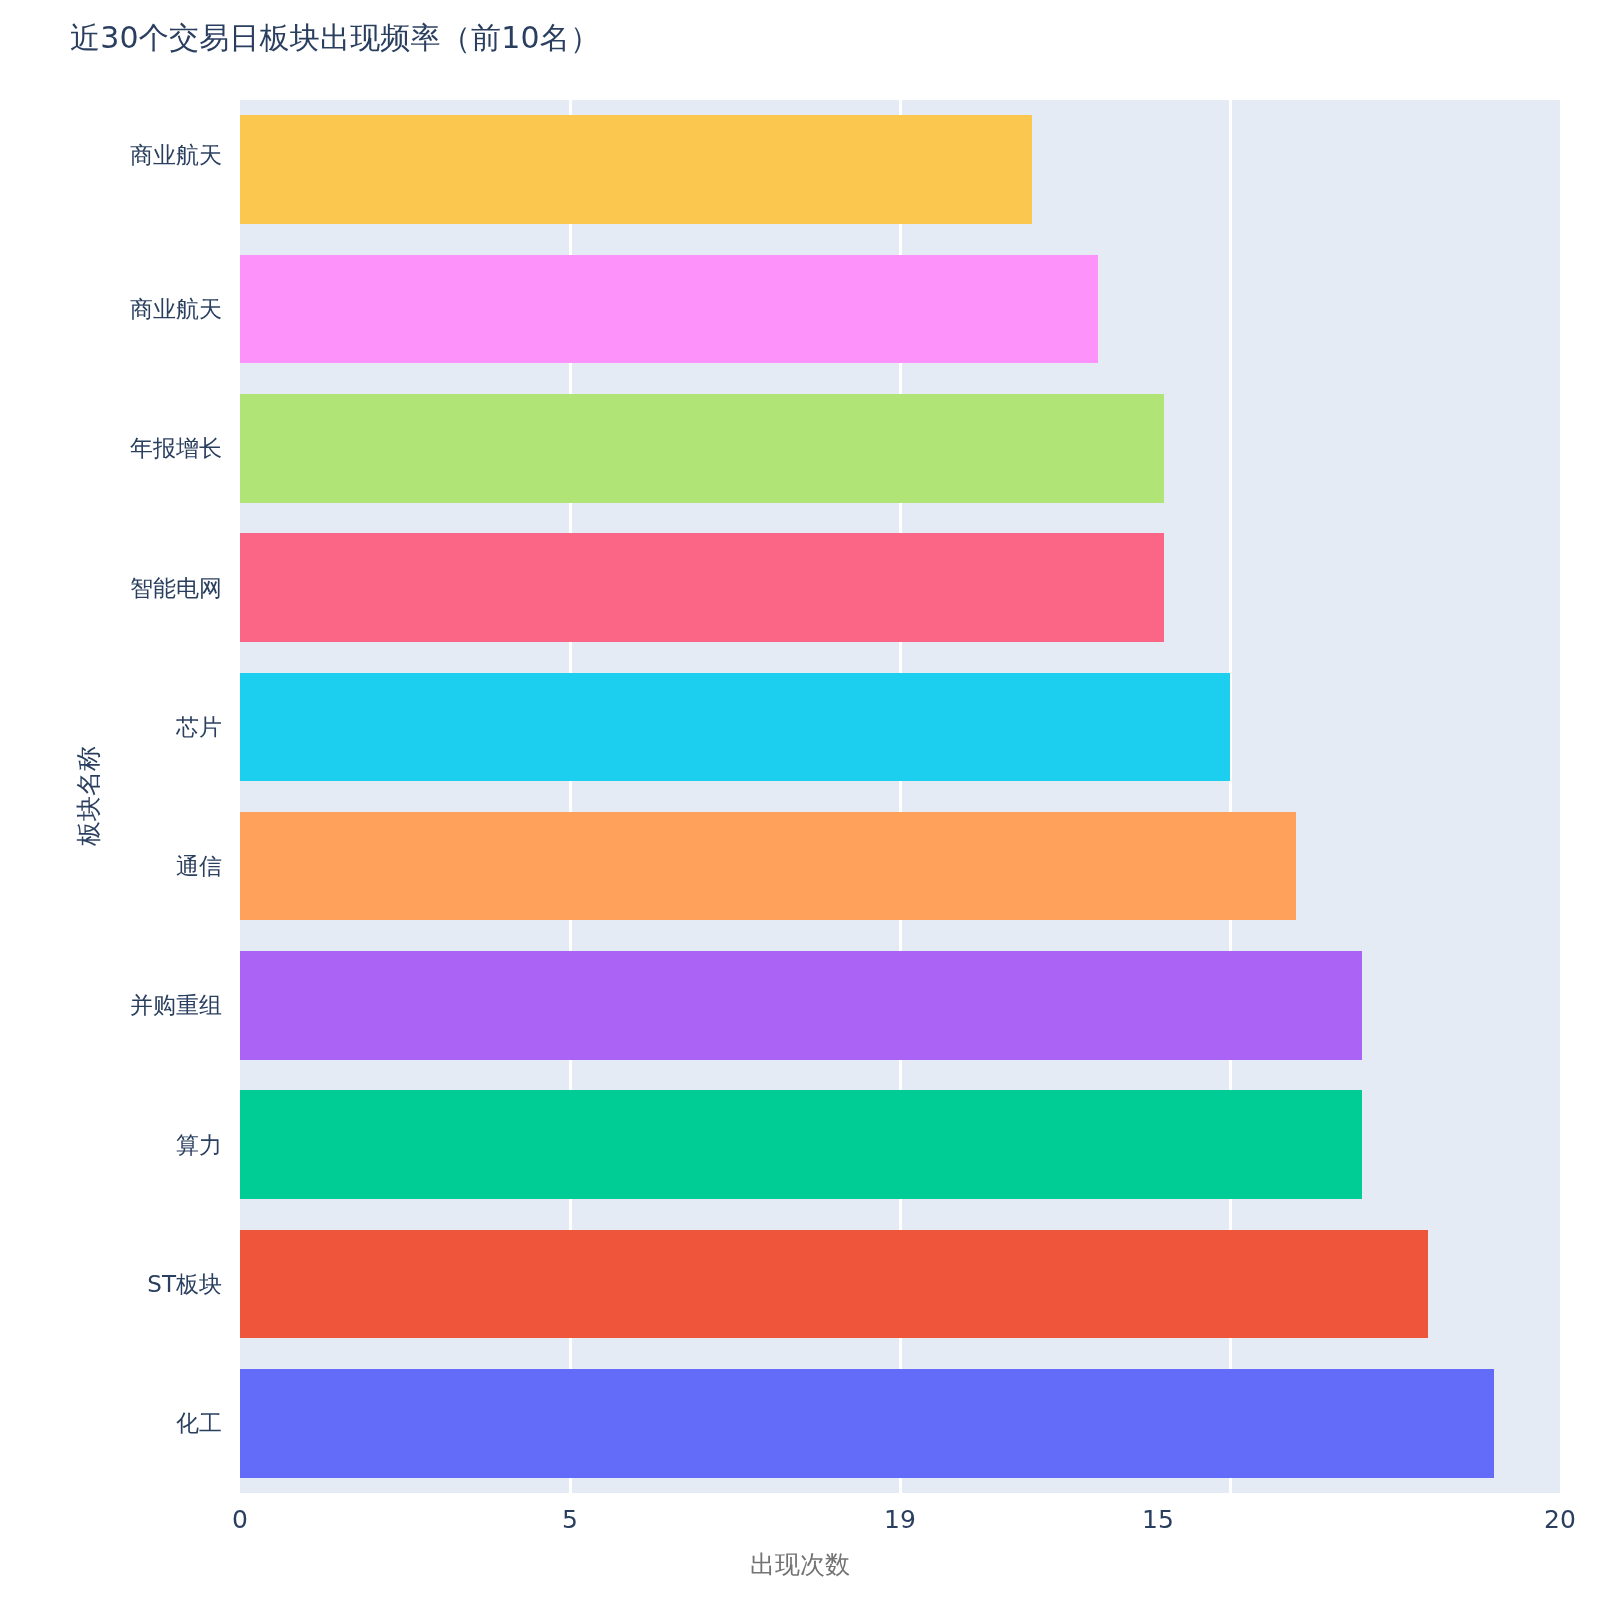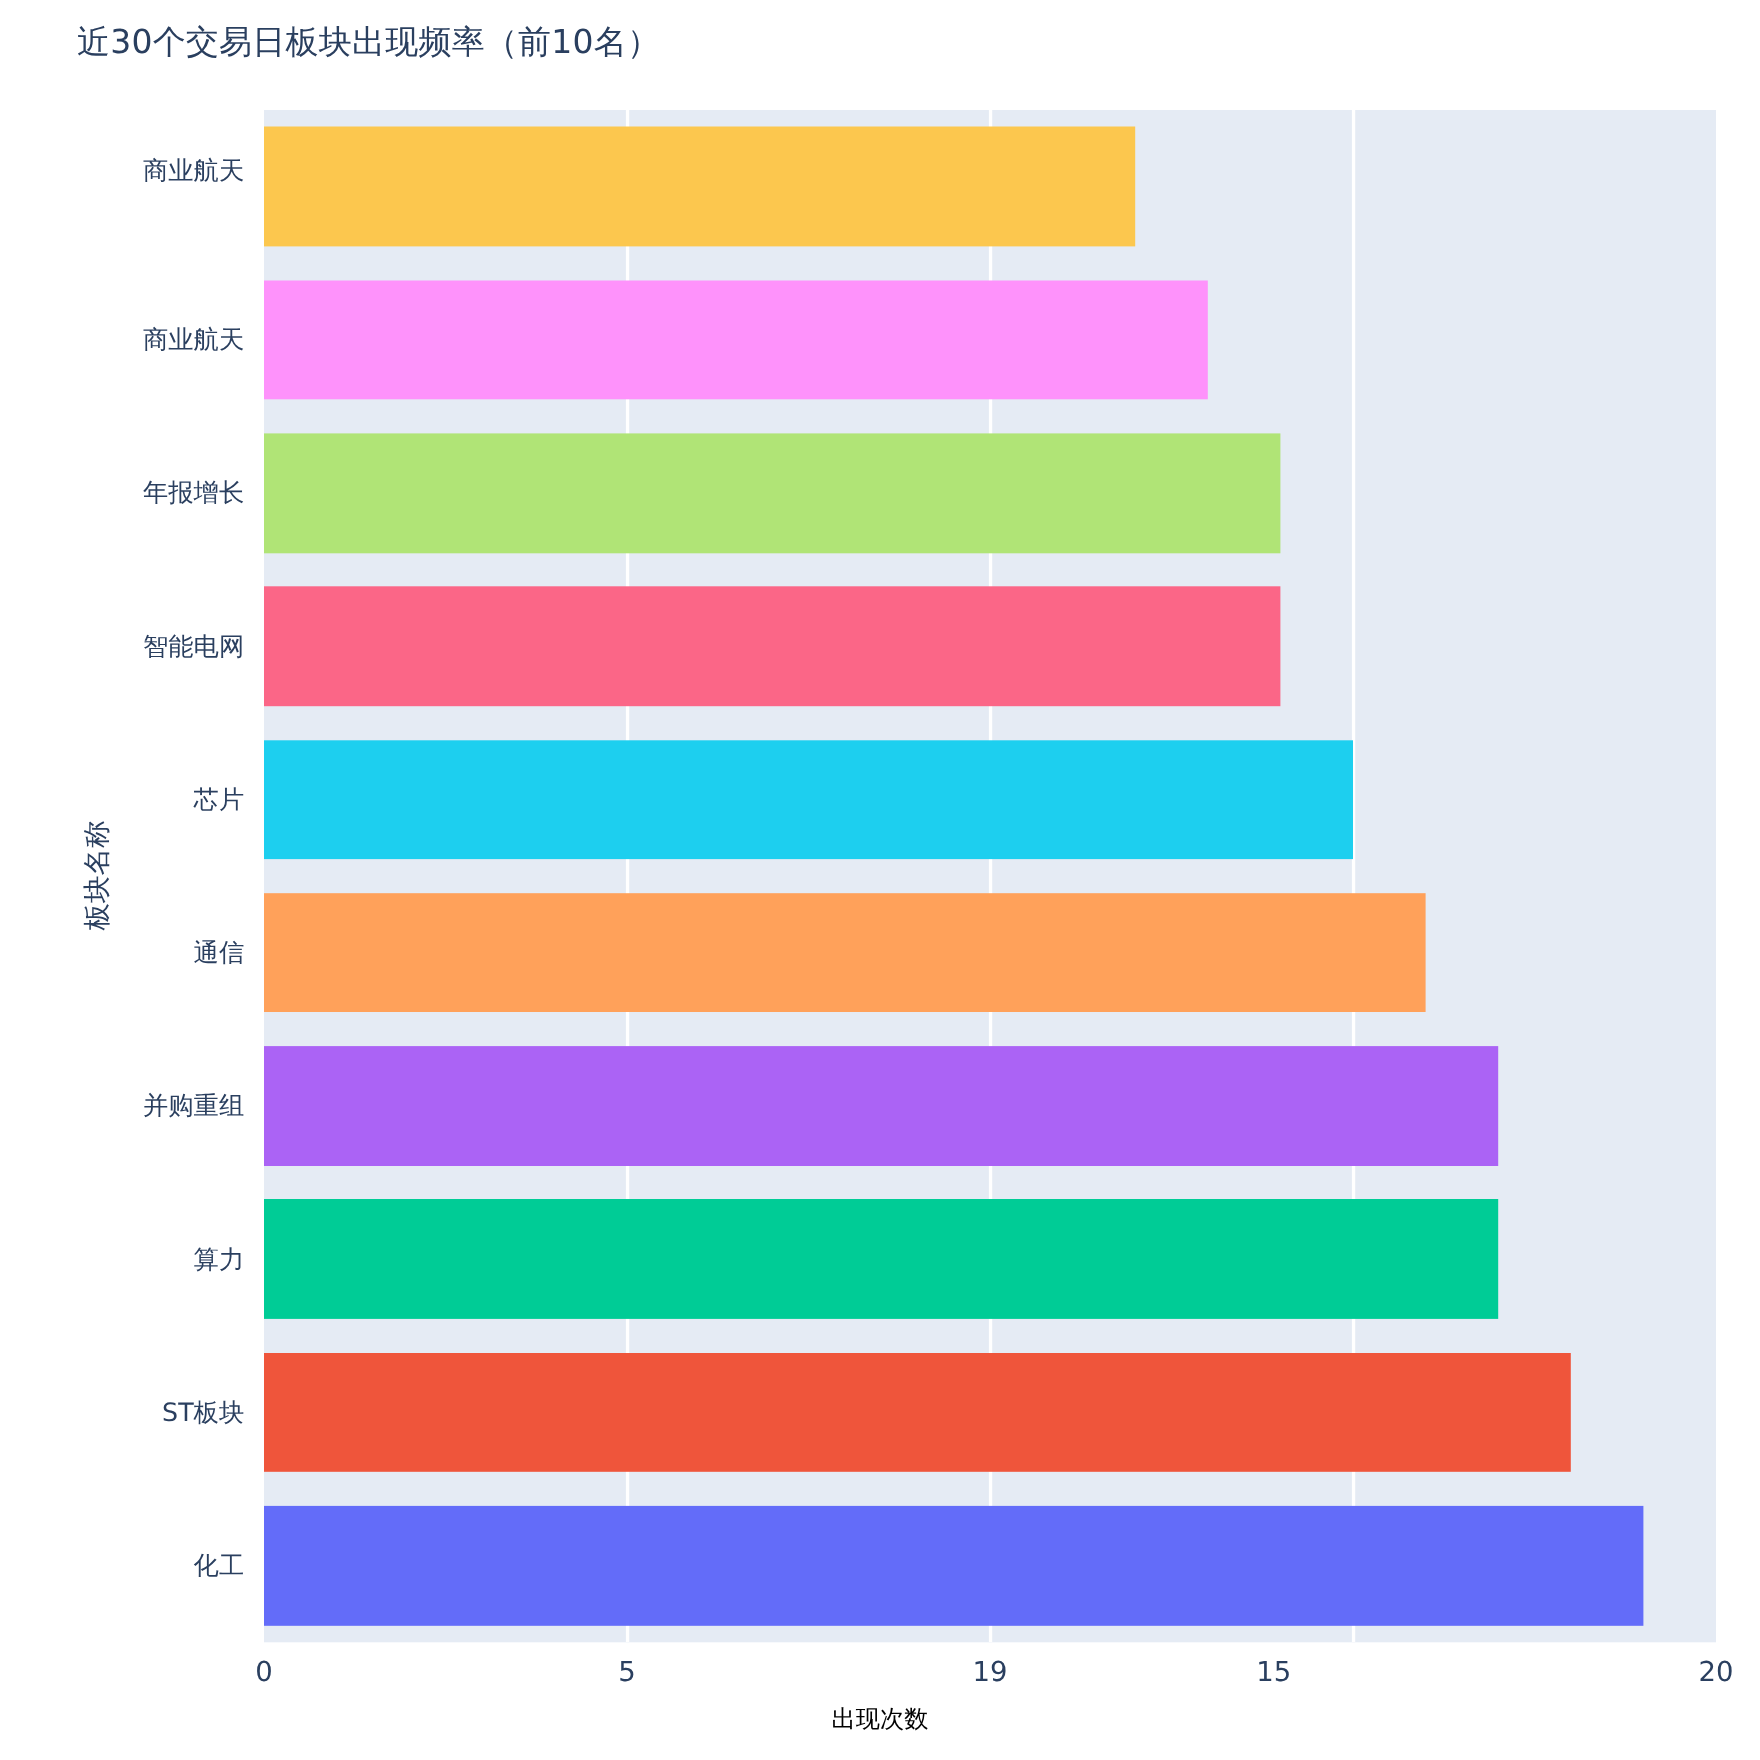--- a/index.html
+++ b/index.html
@@ -84,22 +84,22 @@
     white-space: nowrap;
   }
 
   
   #xaxis-title {
     position: absolute;
     left: 0;
     top: 1548px;
     width: 1600px;
     text-align: center;
-    font-size: 22px;
-    color: #000000;
+    font-size: 25px;
+    color: #737373;
   }
   #yaxis-title {
     position: absolute;
     left: 88px;
     top: 796px;
     font-size: 25px;
     color: #2a3f5f;
     transform: translate(-50%, -50%) rotate(-90deg);
     transform-origin: center center;
     white-space: nowrap;

